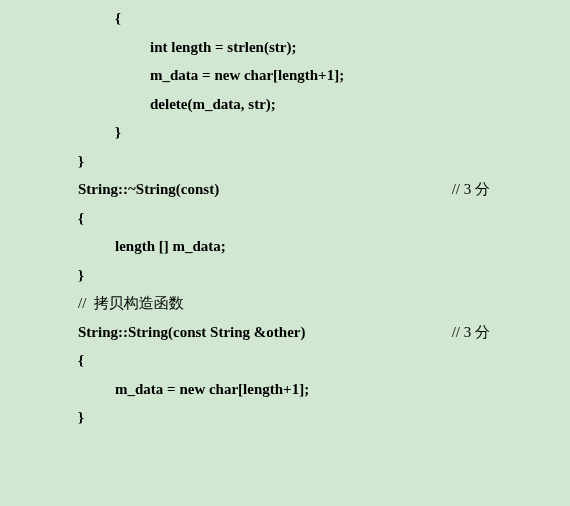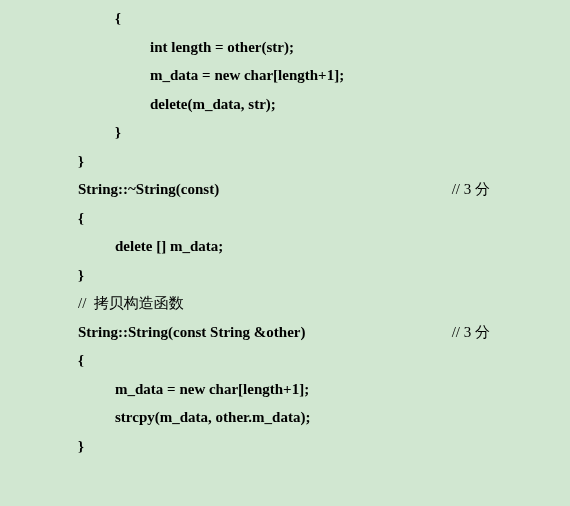--- a/index.html
+++ b/index.html
@@ -35,28 +35,27 @@
   }
   .ind1 { padding-left: 78px; }
   .ind2 { padding-left: 115px; }
   .ind3 { padding-left: 150px; }
 </style>
 </head>
 <body>
 
 <div class="code-block">
   <div class="line ind2 bold"><span class="left">{</span></div>
-  <div class="line ind3 bold"><span class="left">int length = other(str);</span></div>
+  <div class="line ind3 bold"><span class="left">int length = strlen(str);</span></div>
   <div class="line ind3 bold"><span class="left">m_data = new char[length+1];</span></div>
   <div class="line ind3 bold"><span class="left">delete(m_data, str);</span></div>
   <div class="line ind2 bold"><span class="left">}</span></div>
   <div class="line ind1 bold"><span class="left">}</span></div>
   <div class="line ind1"><span class="left bold">String::~String(const)</span><span class="right">// 3 分</span></div>
   <div class="line ind1 bold"><span class="left">{</span></div>
-  <div class="line ind2 bold"><span class="left">delete [] m_data;</span></div>
+  <div class="line ind2 bold"><span class="left">length [] m_data;</span></div>
   <div class="line ind1 bold"><span class="left">}</span></div>
   <div class="line ind1"><span class="left">//  拷贝构造函数</span></div>
   <div class="line ind1"><span class="left bold">String::String(const String &amp;other)</span><span class="right">// 3 分</span></div>
   <div class="line ind1 bold"><span class="left">{</span></div>
   <div class="line ind2 bold"><span class="left">m_data = new char[length+1];</span></div>
-  <div class="line ind2 bold"><span class="left">strcpy(m_data, other.m_data);</span></div>
   <div class="line ind1 bold"><span class="left">}</span></div>
 </div>
 
 </body></html>

